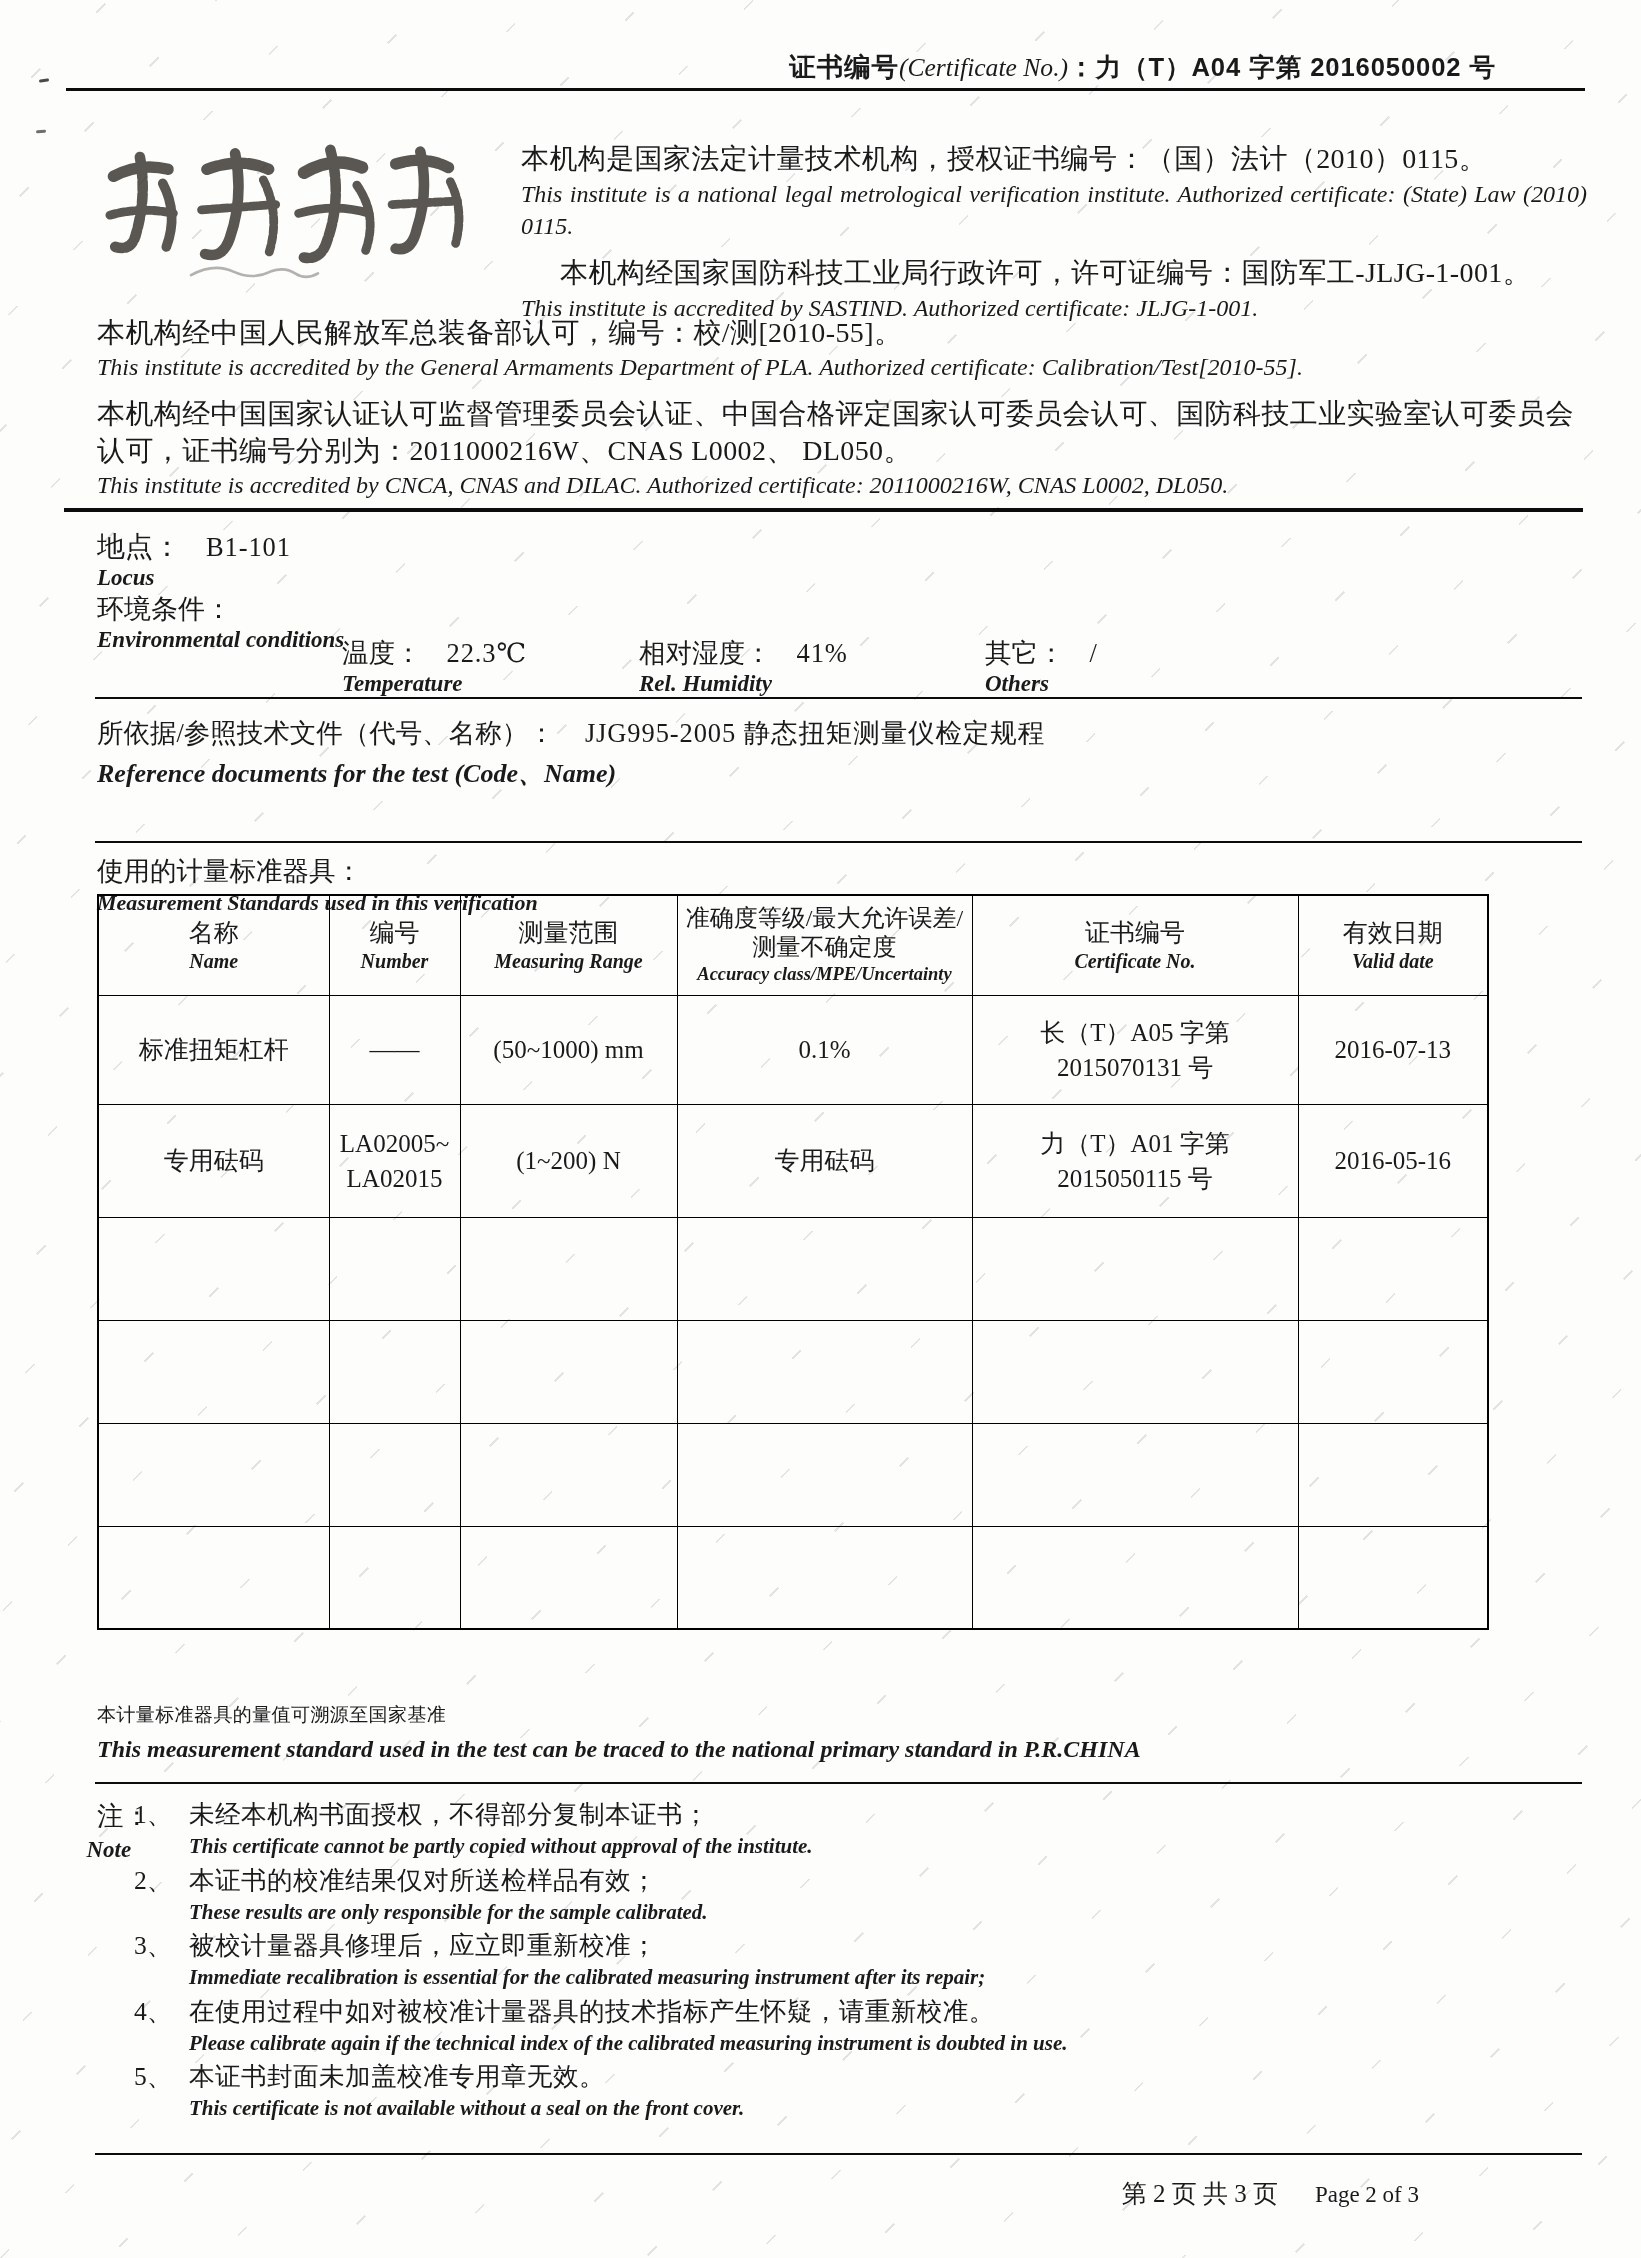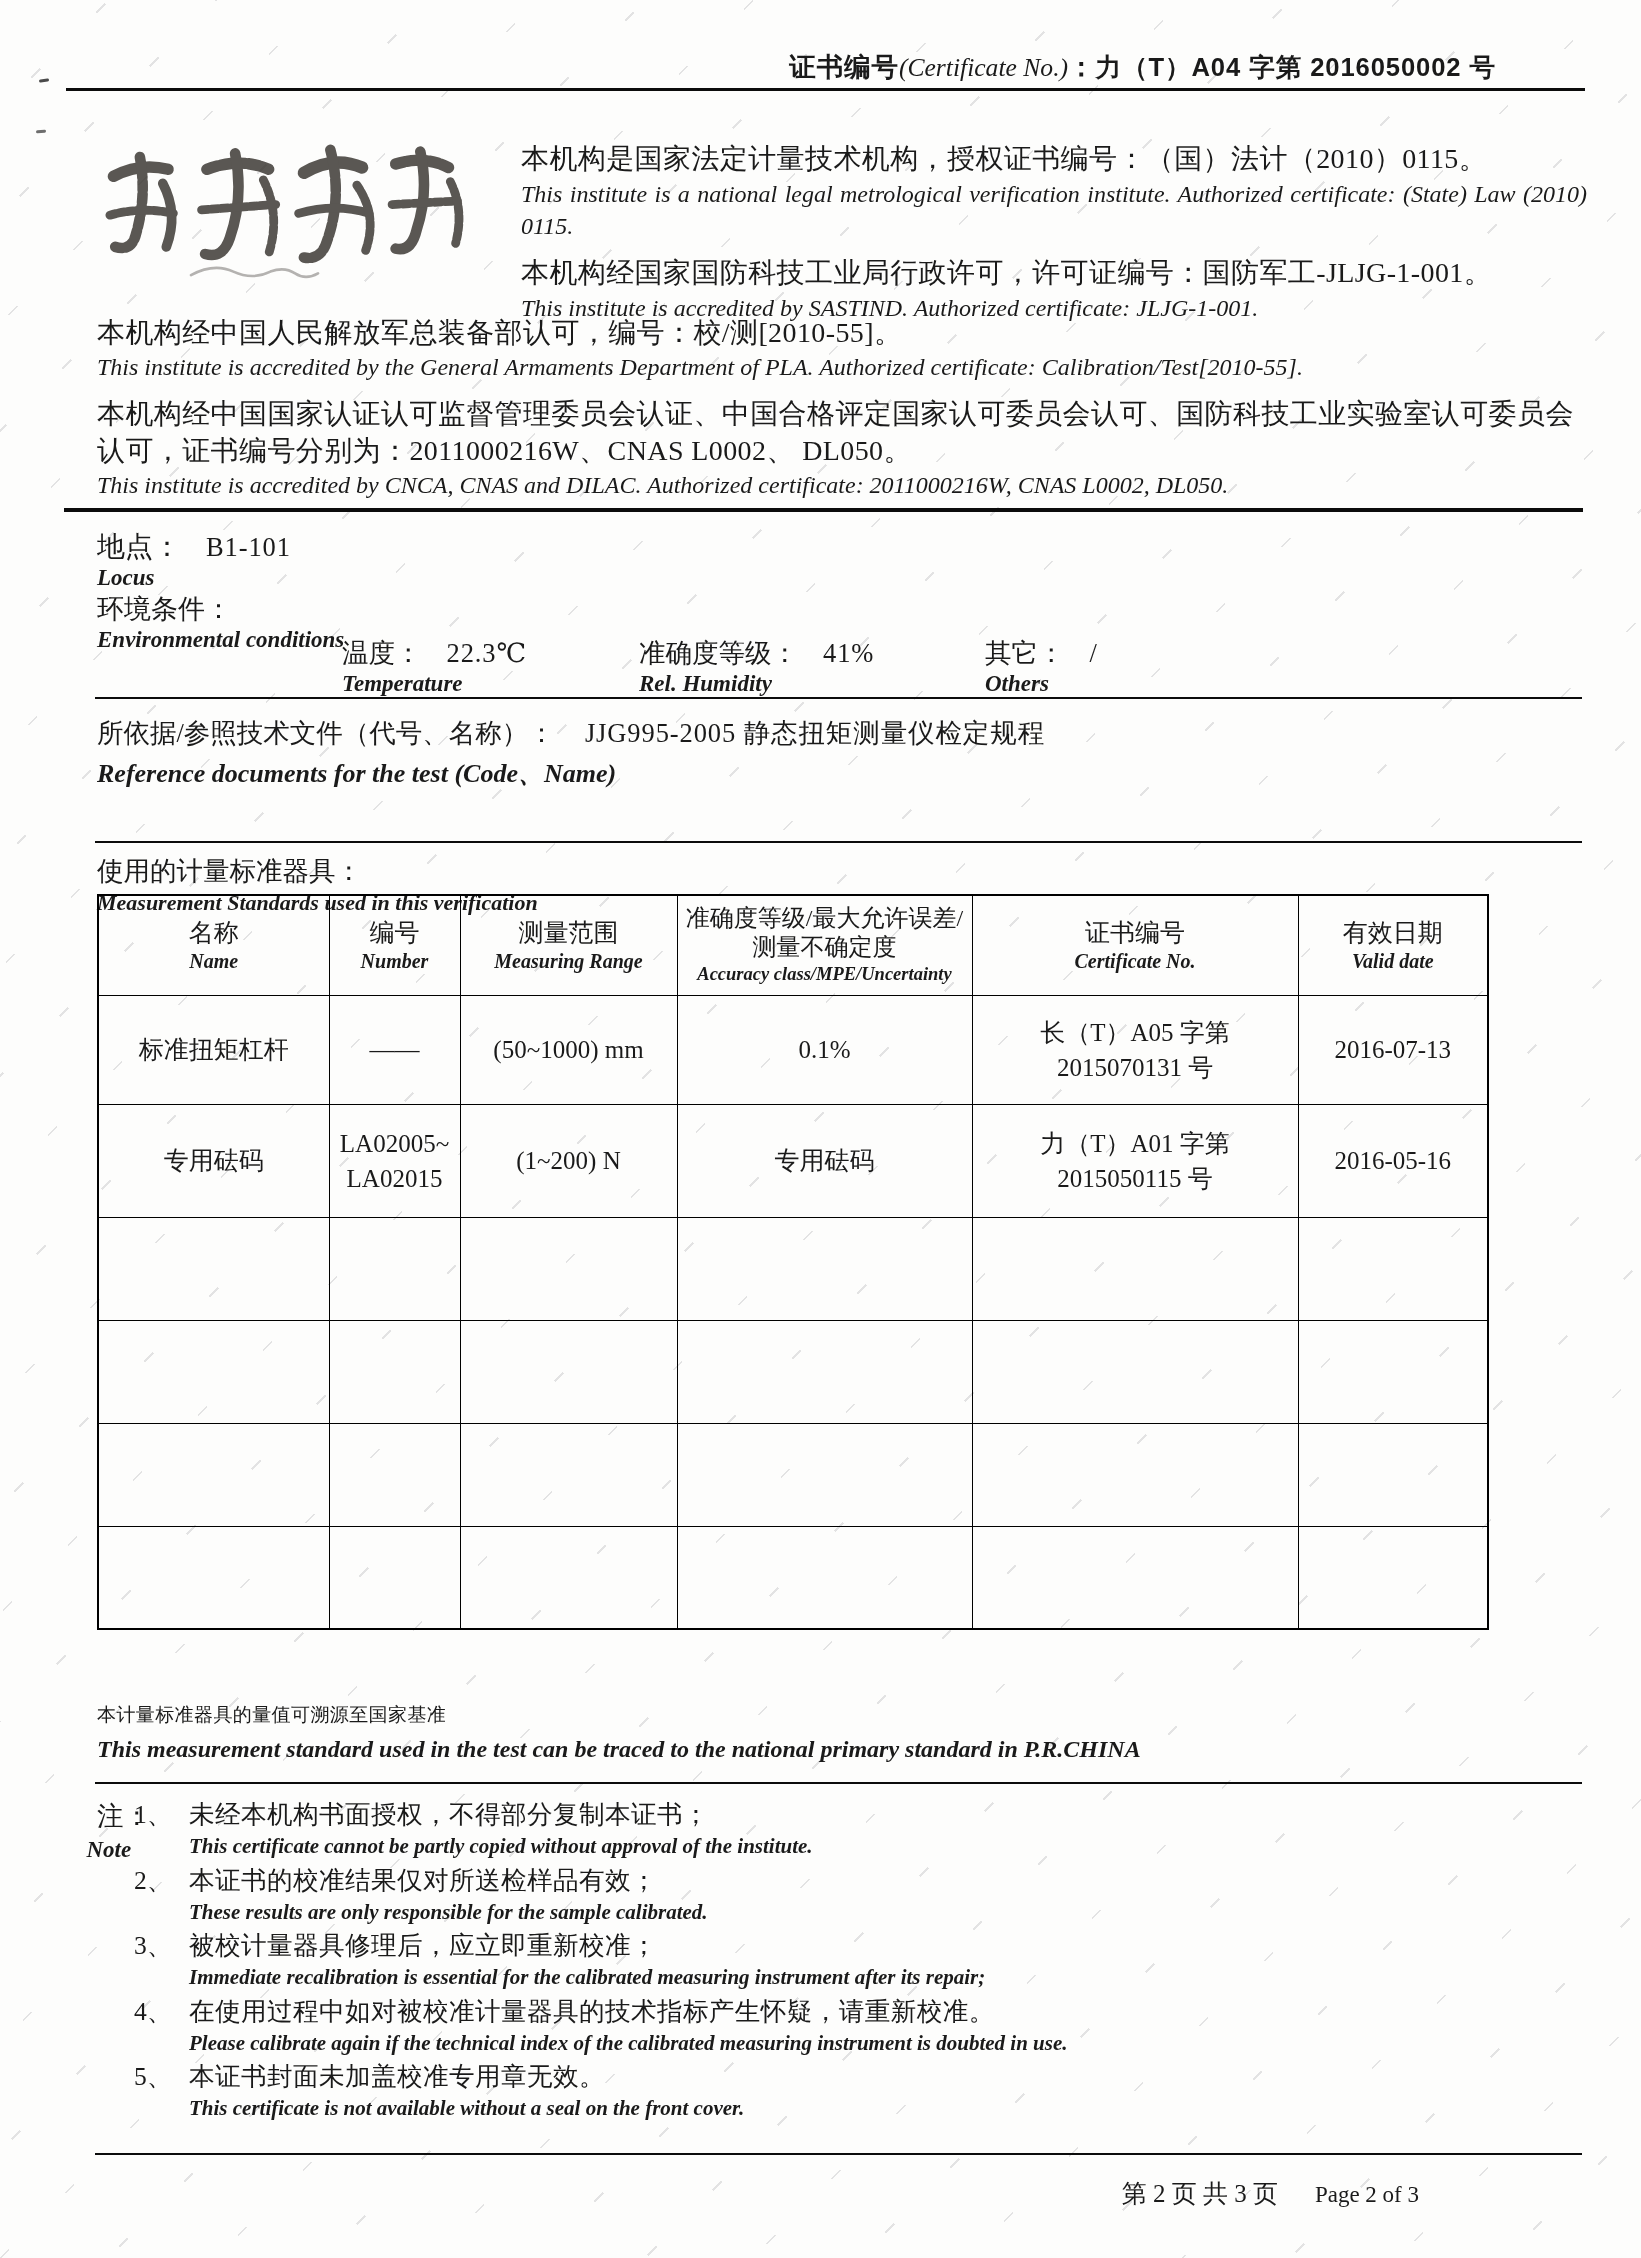--- a/index.html
+++ b/index.html
@@ -33,21 +33,21 @@
   .header-line .en  { font-style:italic; font-size:25.6px; }
   .header-line .val { font-weight:bold; font-size:25.6px; letter-spacing:0.9px;
                       font-family:"Liberation Sans","DejaVu Sans",sans-serif; }
 
   .logo { position:absolute; left:94px; top:134px; }
 
   .acc p { margin:0; }
   .acc .cn { font-size:28px; line-height:39px; letter-spacing:0.4px; }
   .acc .en { font-style:italic; font-size:24px; line-height:32px; text-align:justify; }
   #acc-group-1 { position:absolute; left:521px; top:139px; width:1066px; }
-  #acc-group-1 .cn2 { margin-top:10.6px; }
+  #acc-group-1 .cn2 { margin-top:10.6px;margin-left:39px; }
   #acc-group-2 { position:absolute; left:97px; top:314px; width:1486px; }
   #acc-group-2 .cn { line-height:37px; }
   #acc-group-2 .cn2 { margin-top:12.4px; }
 
   .location { position:absolute; left:97px; top:529px; }
   .loc-row { font-size:28px; line-height:35px; }
   .loc-row .v { margin-left:25px; font-size:26.5px; letter-spacing:0.9px; }
   .en-label { font-weight:bold; font-style:italic; font-size:23px; line-height:26.5px; }
   .env-cn { font-size:27px; line-height:35px; }
 
@@ -162,21 +162,21 @@
   </div>
 
   <div class="env-cell" id="env-temp">
     <div class="env-row">
       <span>温度：</span><span class="v">22.3℃</span>
     </div>
     <div class="env-en">Temperature</div>
   </div>
   <div class="env-cell" id="env-hum">
     <div class="env-row">
-      <span>准确度等级：</span><span class="v">41%</span>
+      <span>相对湿度：</span><span class="v">41%</span>
     </div>
     <div class="env-en">Rel. Humidity</div>
   </div>
   <div class="env-cell" id="env-oth">
     <div class="env-row">
       <span>其它：</span><span class="v">/</span>
     </div>
     <div class="env-en">Others</div>
   </div>
 

